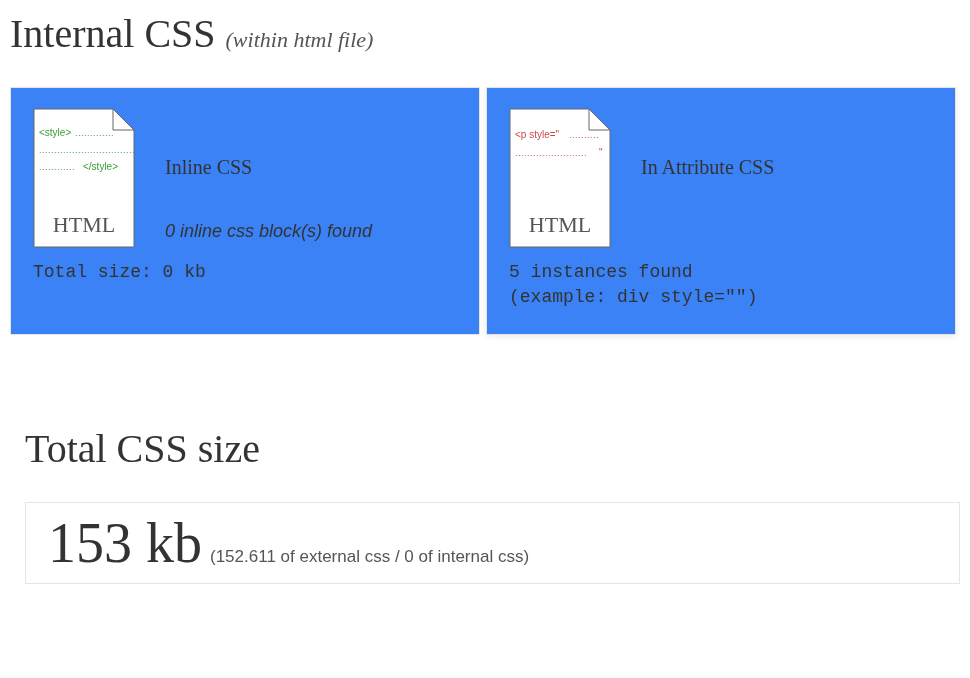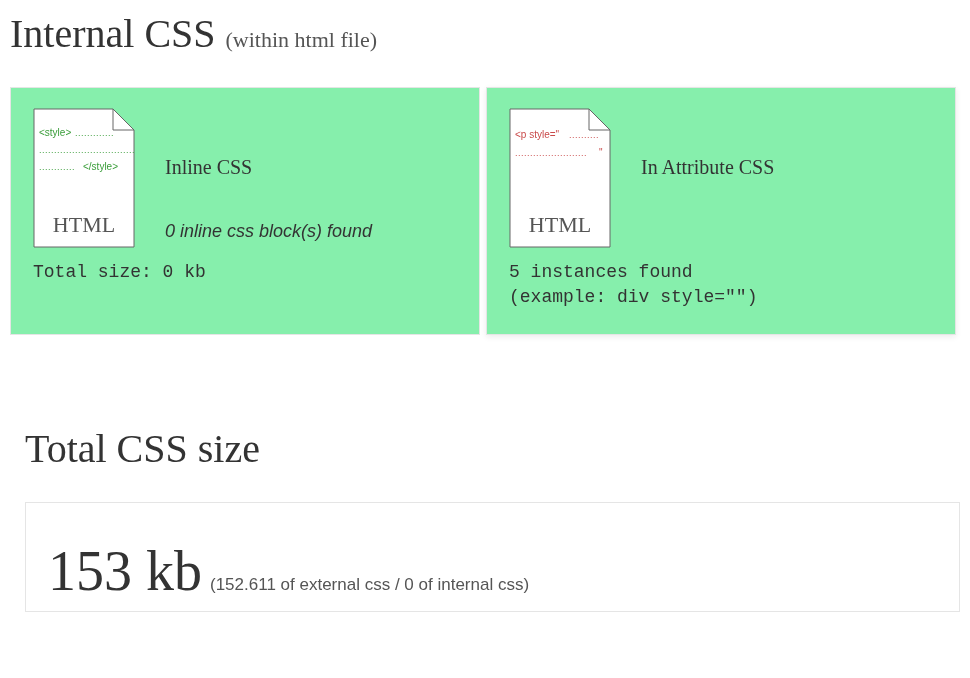--- a/index.html
+++ b/index.html
@@ -13,31 +13,32 @@
   .section-title {
     font-size: 40px;
     font-weight: 400;
     color: #333;
     margin-bottom: 30px;
   }
   .section-title .sub {
     font-size: 22px;
     color: #555;
     font-weight: 400;
+    font-style: italic;
   }
   .cards-row {
     display: flex;
     gap: 6px;
     margin-bottom: 90px;
   }
   .card {
     width: 470px;
     border: 1px solid #e5e5e5;
     padding: 20px 22px 24px 22px;
-    background: #86efac;
+    background: #3b82f6;
   }
   .card-upper {
     display: flex;
     gap: 30px;
     align-items: flex-start;
     margin-bottom: 12px;
   }
   .card-left-col {
     display: flex;
     flex-direction: column;
@@ -72,21 +73,21 @@
     color: #333;
     line-height: 1.4;
     margin-top: 6px;
   }
   .total-section {
     margin-top: 20px;
     margin-left: 15px;
   }
   .total-card {
     border: 1px solid #e5e5e5;
-    padding: 36px 22px 8px 22px;
+    padding: 8px 22px 8px 22px;
     margin-top: 28px;
   }
   .total-value {
     font-size: 56px;
     font-weight: 400;
     color: #333;
     display: inline;
   }
   .total-detail {
     font-family: -apple-system, BlinkMacSystemFont, "Segoe UI", Arial, sans-serif;

